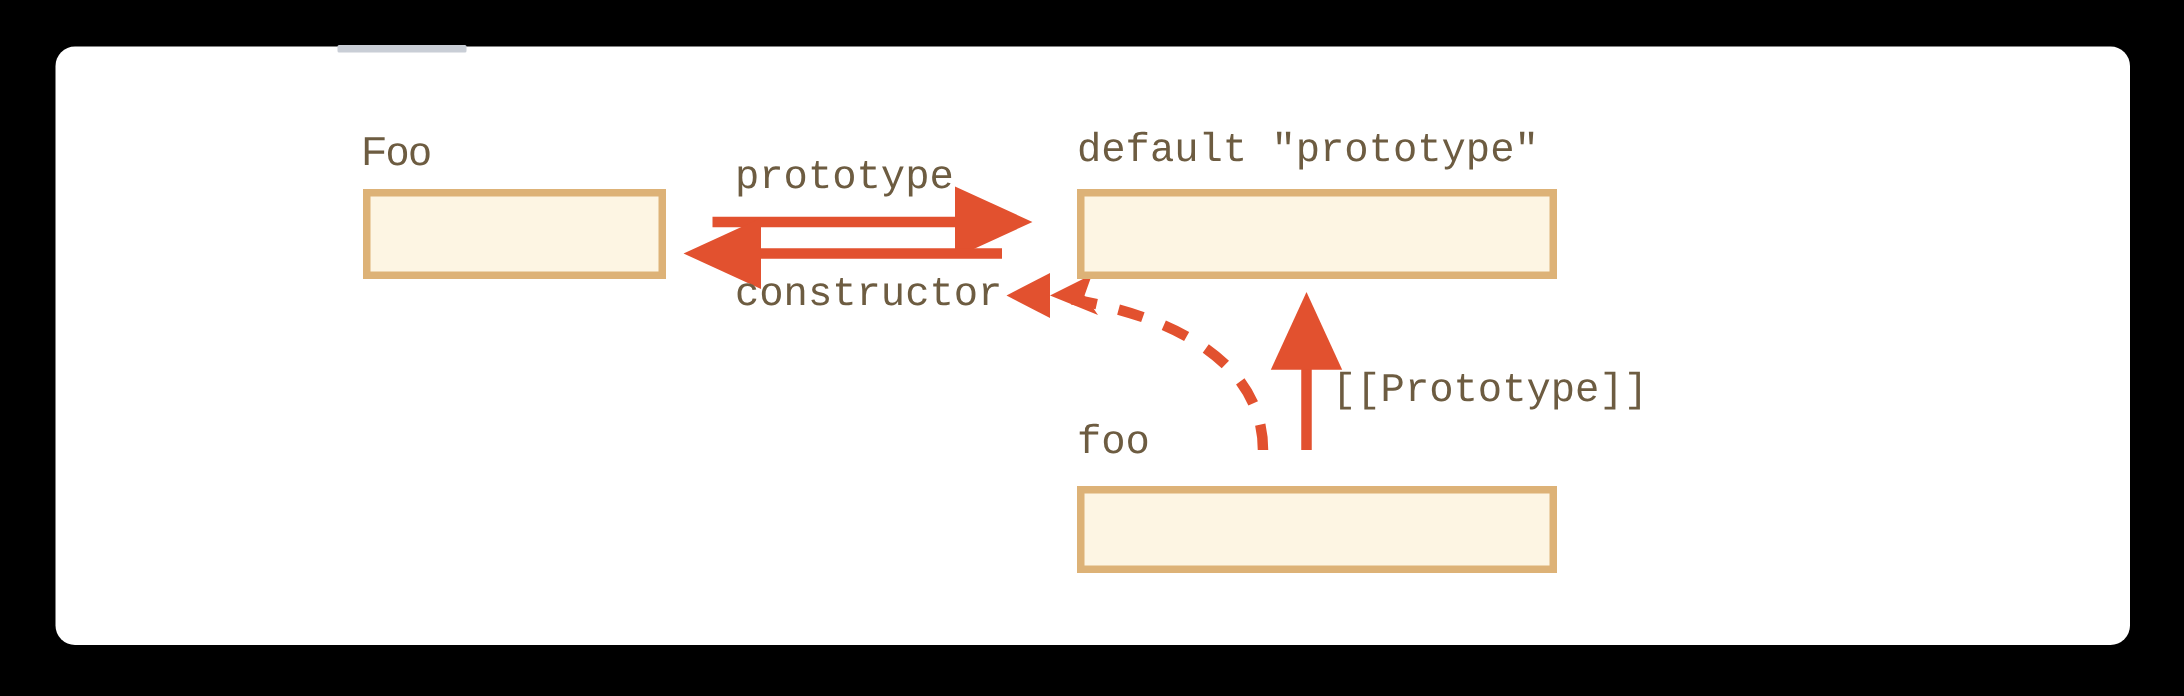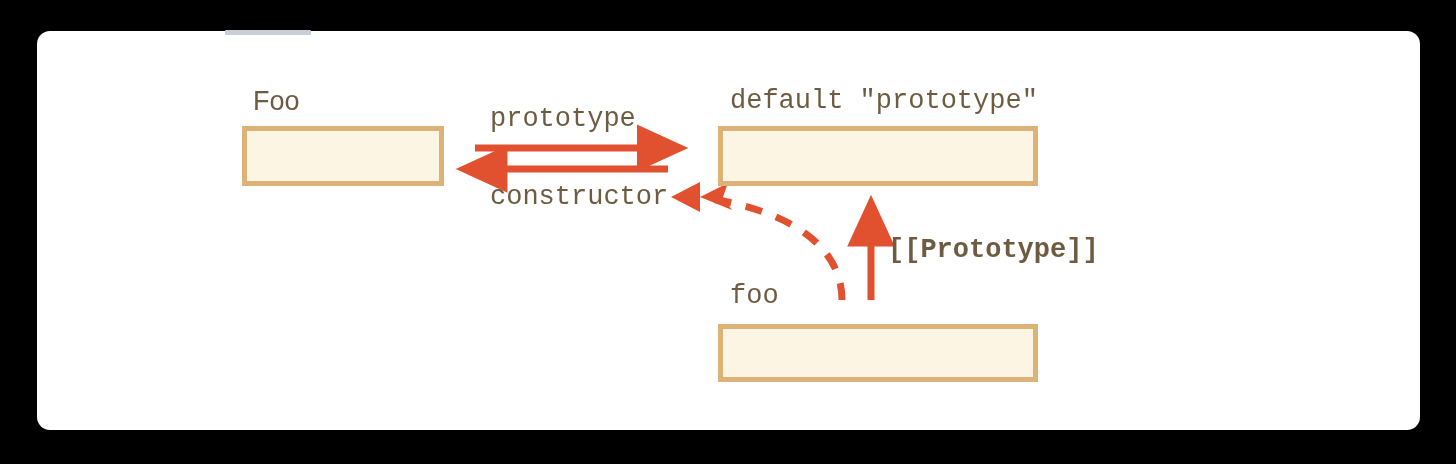--- a/index.html
+++ b/index.html
@@ -53,21 +53,20 @@
   }
 
   
   .caption {
     position: absolute;
     color: #6d5c41;
     font-size: 27px;
     line-height: 1;
     white-space: pre;
     font-family: "Liberation Mono", "DejaVu Sans Mono", monospace;
-    margin-left: 12px;
   }
   .caption.sans {
     font-family: "Liberation Sans", "DejaVu Sans", sans-serif;
   }
 
   
   .edge-label {
     position: absolute;
     color: #6d5c41;
     font-size: 27px;
@@ -90,21 +89,21 @@
   #box-foo-ctor   { left: 242px; top: 126px; width: 202px; height: 60px; }
   #box-default-proto { left: 718px; top: 126px; width: 320px; height: 60px; }
   #box-foo-inst   { left: 718px; top: 324px; width: 320px; height: 58px; }
 
   #cap-foo-ctor      { left: 241px; top: 88px; }
   #cap-default-proto { left: 718px; top: 88px; }
   #cap-foo-inst      { left: 718px; top: 283px; }
 
   #label-prototype   { left: 490px; top: 106px; }
   #label-constructor { left: 490px; top: 184px; }
-  #label-proto-slot  { left: 888px; top: 237px; font-weight: bold; }
+  #label-proto-slot  { left: 888px; top: 248px; }
 </style>
 </head>
 <body>
 
 <div id="stage">
 
   <div id="card"></div>
 
   <div id="top-strip"></div>
 

